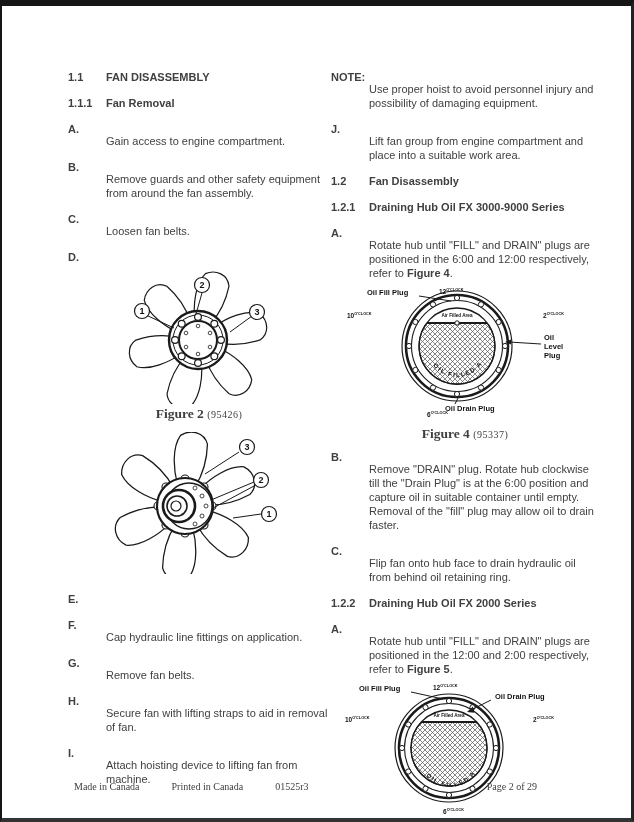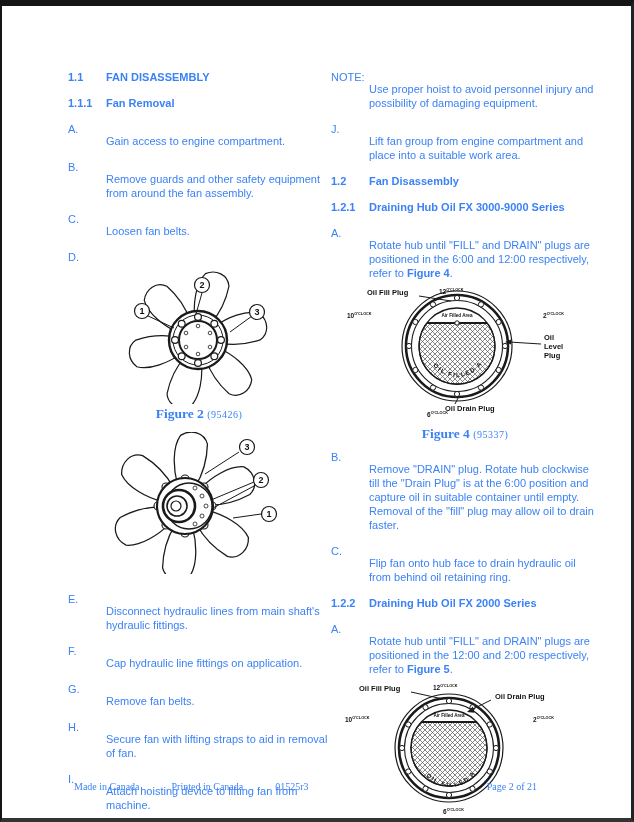--- a/index.html
+++ b/index.html
@@ -1,26 +1,26 @@
 <!DOCTYPE html>
 <html><head>
 <meta charset="utf-8">
 <style>
   html,body{margin:0;padding:0;}
   body{background:#e8e8e8;font-family:"Liberation Sans",sans-serif;}
   .frame{position:relative;width:634px;height:822px;background:#fff;box-sizing:border-box;
     border-top:6px solid #151515;border-left:2px solid #151515;border-right:3px solid #222;border-bottom:4px solid #333;
-    overflow:hidden;color:#3b82f6;}
+    overflow:hidden;color:#404040;}
   .col{position:absolute;top:64px;}
   .col-left{left:66px;width:262px;}
   .col-right{left:329px;width:268px;}
   .sec{display:flex;font-weight:bold;font-size:11px;line-height:14px;margin-bottom:12px;}
   .sec .num{width:38px;flex:none;}
   .step{display:flex;font-size:11px;line-height:14px;margin-bottom:12px;}
-  .step .lab{width:38px;flex:none;font-weight:normal;}
+  .step .lab{width:38px;flex:none;font-weight:bold;}
   .step .txt{flex:1;margin-top:12px;}
   .figure{text-align:center;margin:2px 0 10px 0;}
   .figcap{font-family:"Liberation Serif",serif;font-size:13.5px;font-weight:bold;margin-top:2px;}
   .figcap .code{font-size:10px;font-weight:normal;letter-spacing:.5px;}
   .footer{position:absolute;left:72px;right:94px;bottom:26px;font-family:"Liberation Serif",serif;
     font-size:10px;display:flex;align-items:baseline;gap:16px;}
   .footer .fitem{margin-right:16px;}
   .footer .fpage{margin-left:auto;}
   svg{display:block;margin:0 auto;}
   svg text{font-family:"Liberation Sans",sans-serif;fill:#111;}
@@ -170,21 +170,20 @@
         </g>
         <g>
           <circle cx="182" cy="82" r="7.5" fill="#fff" stroke="#1a1a1a" stroke-width="1.2"></circle>
           <text x="182" y="85" text-anchor="middle" class="callout-n">1</text>
         </g>
       </svg>
     </div>
 
     <div class="step">
       <span class="lab">E.</span>
-      <span class="txt"><span>Disconnect hydraulic lines from main shaft's hydraulic fittings.</span></span>
     </div>
     <div class="step">
       <span class="lab">F.</span>
       <span class="txt"><span>Cap hydraulic line fittings on application.</span></span>
     </div>
     <div class="step">
       <span class="lab">G.</span>
       <span class="txt"><span>Remove fan belts.</span></span>
     </div>
     <div class="step">
@@ -344,16 +343,16 @@
         <text x="188" y="42" class="clocknum"><tspan>2</tspan><tspan class="clocksup" dy="-3">O'CLOCK</tspan></text>
         <text x="98" y="134" class="clocknum"><tspan>6</tspan><tspan class="clocksup" dy="-3">O'CLOCK</tspan></text>
       </svg>
     </div>
   </div>
 
   <div class="footer">
     <span class="fitem">Made in Canada</span>
     <span class="fitem">Printed in Canada</span>
     <span class="fitem">01525r3</span>
-    <span class="fpage">Page 2 of 21</span>
+    <span class="fpage">Page 2 of 29</span>
   </div>
 
 </div>
 
 </body></html>

